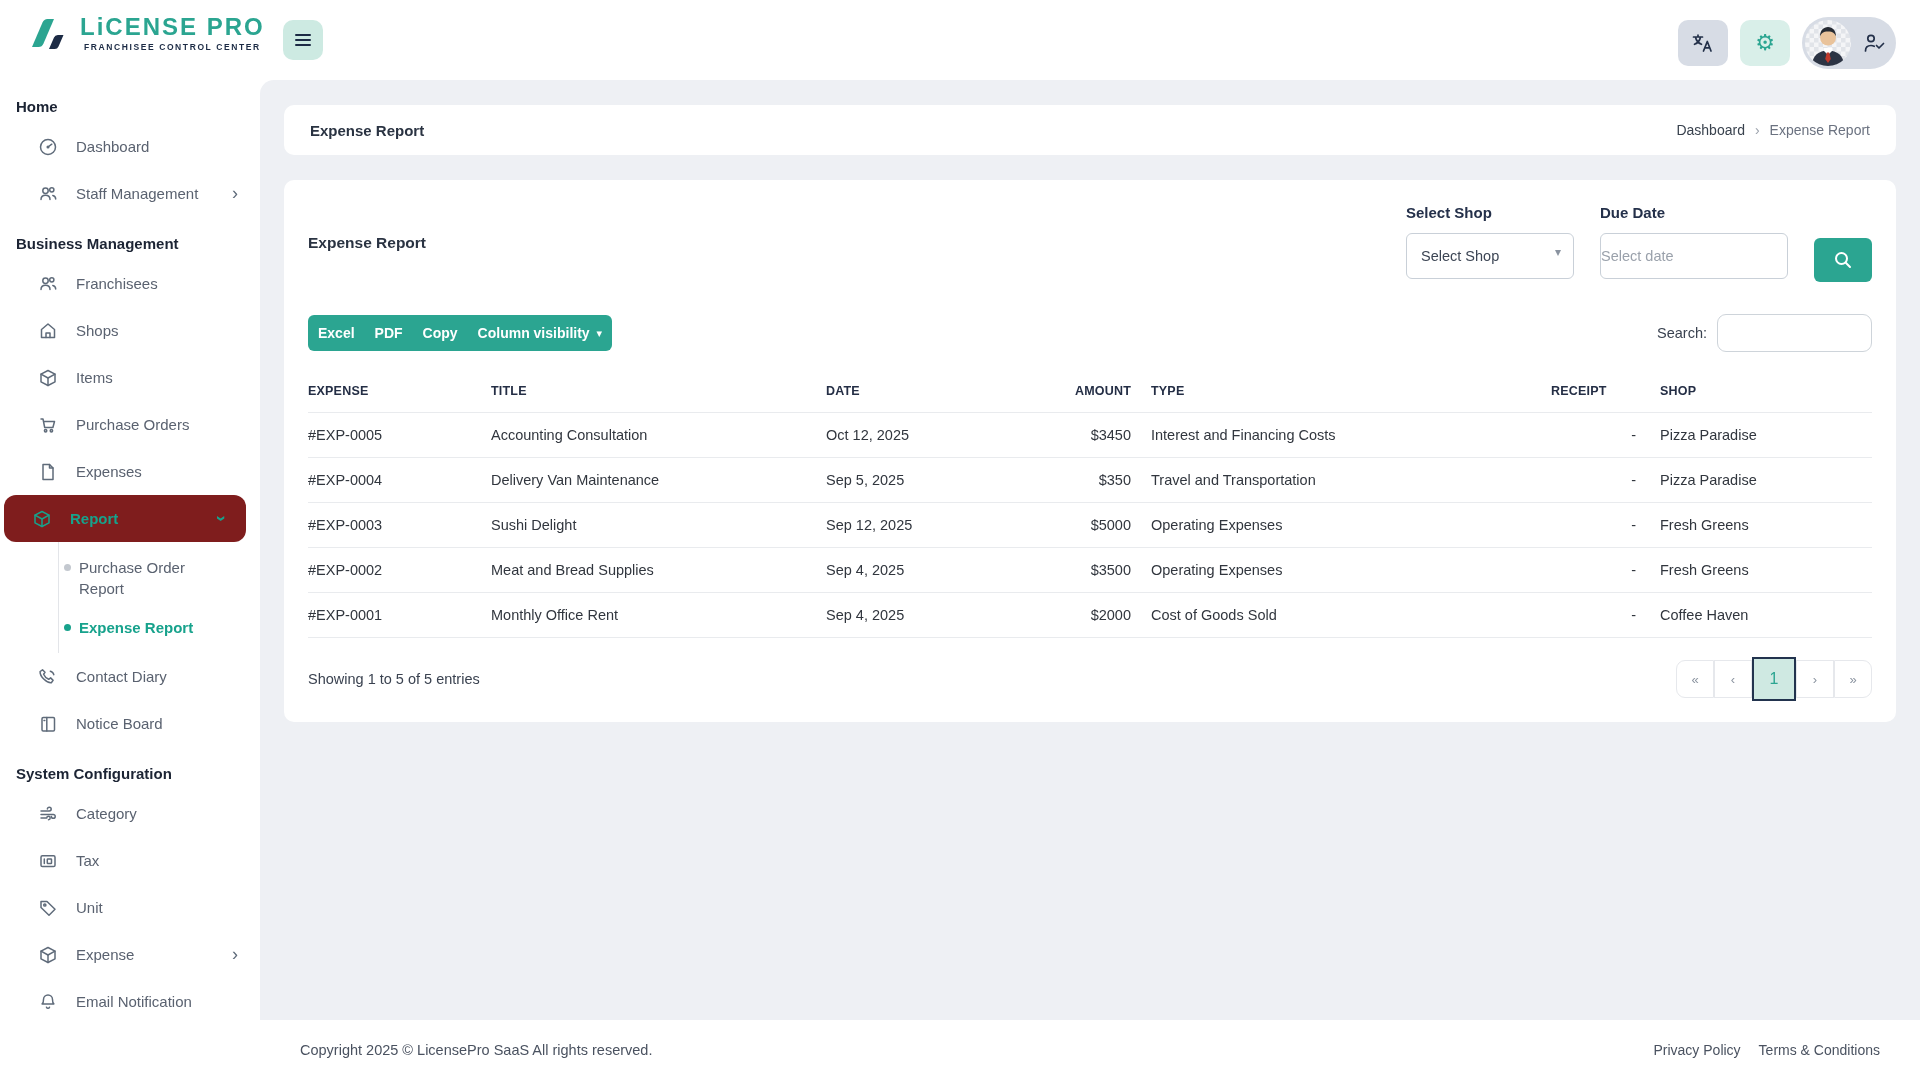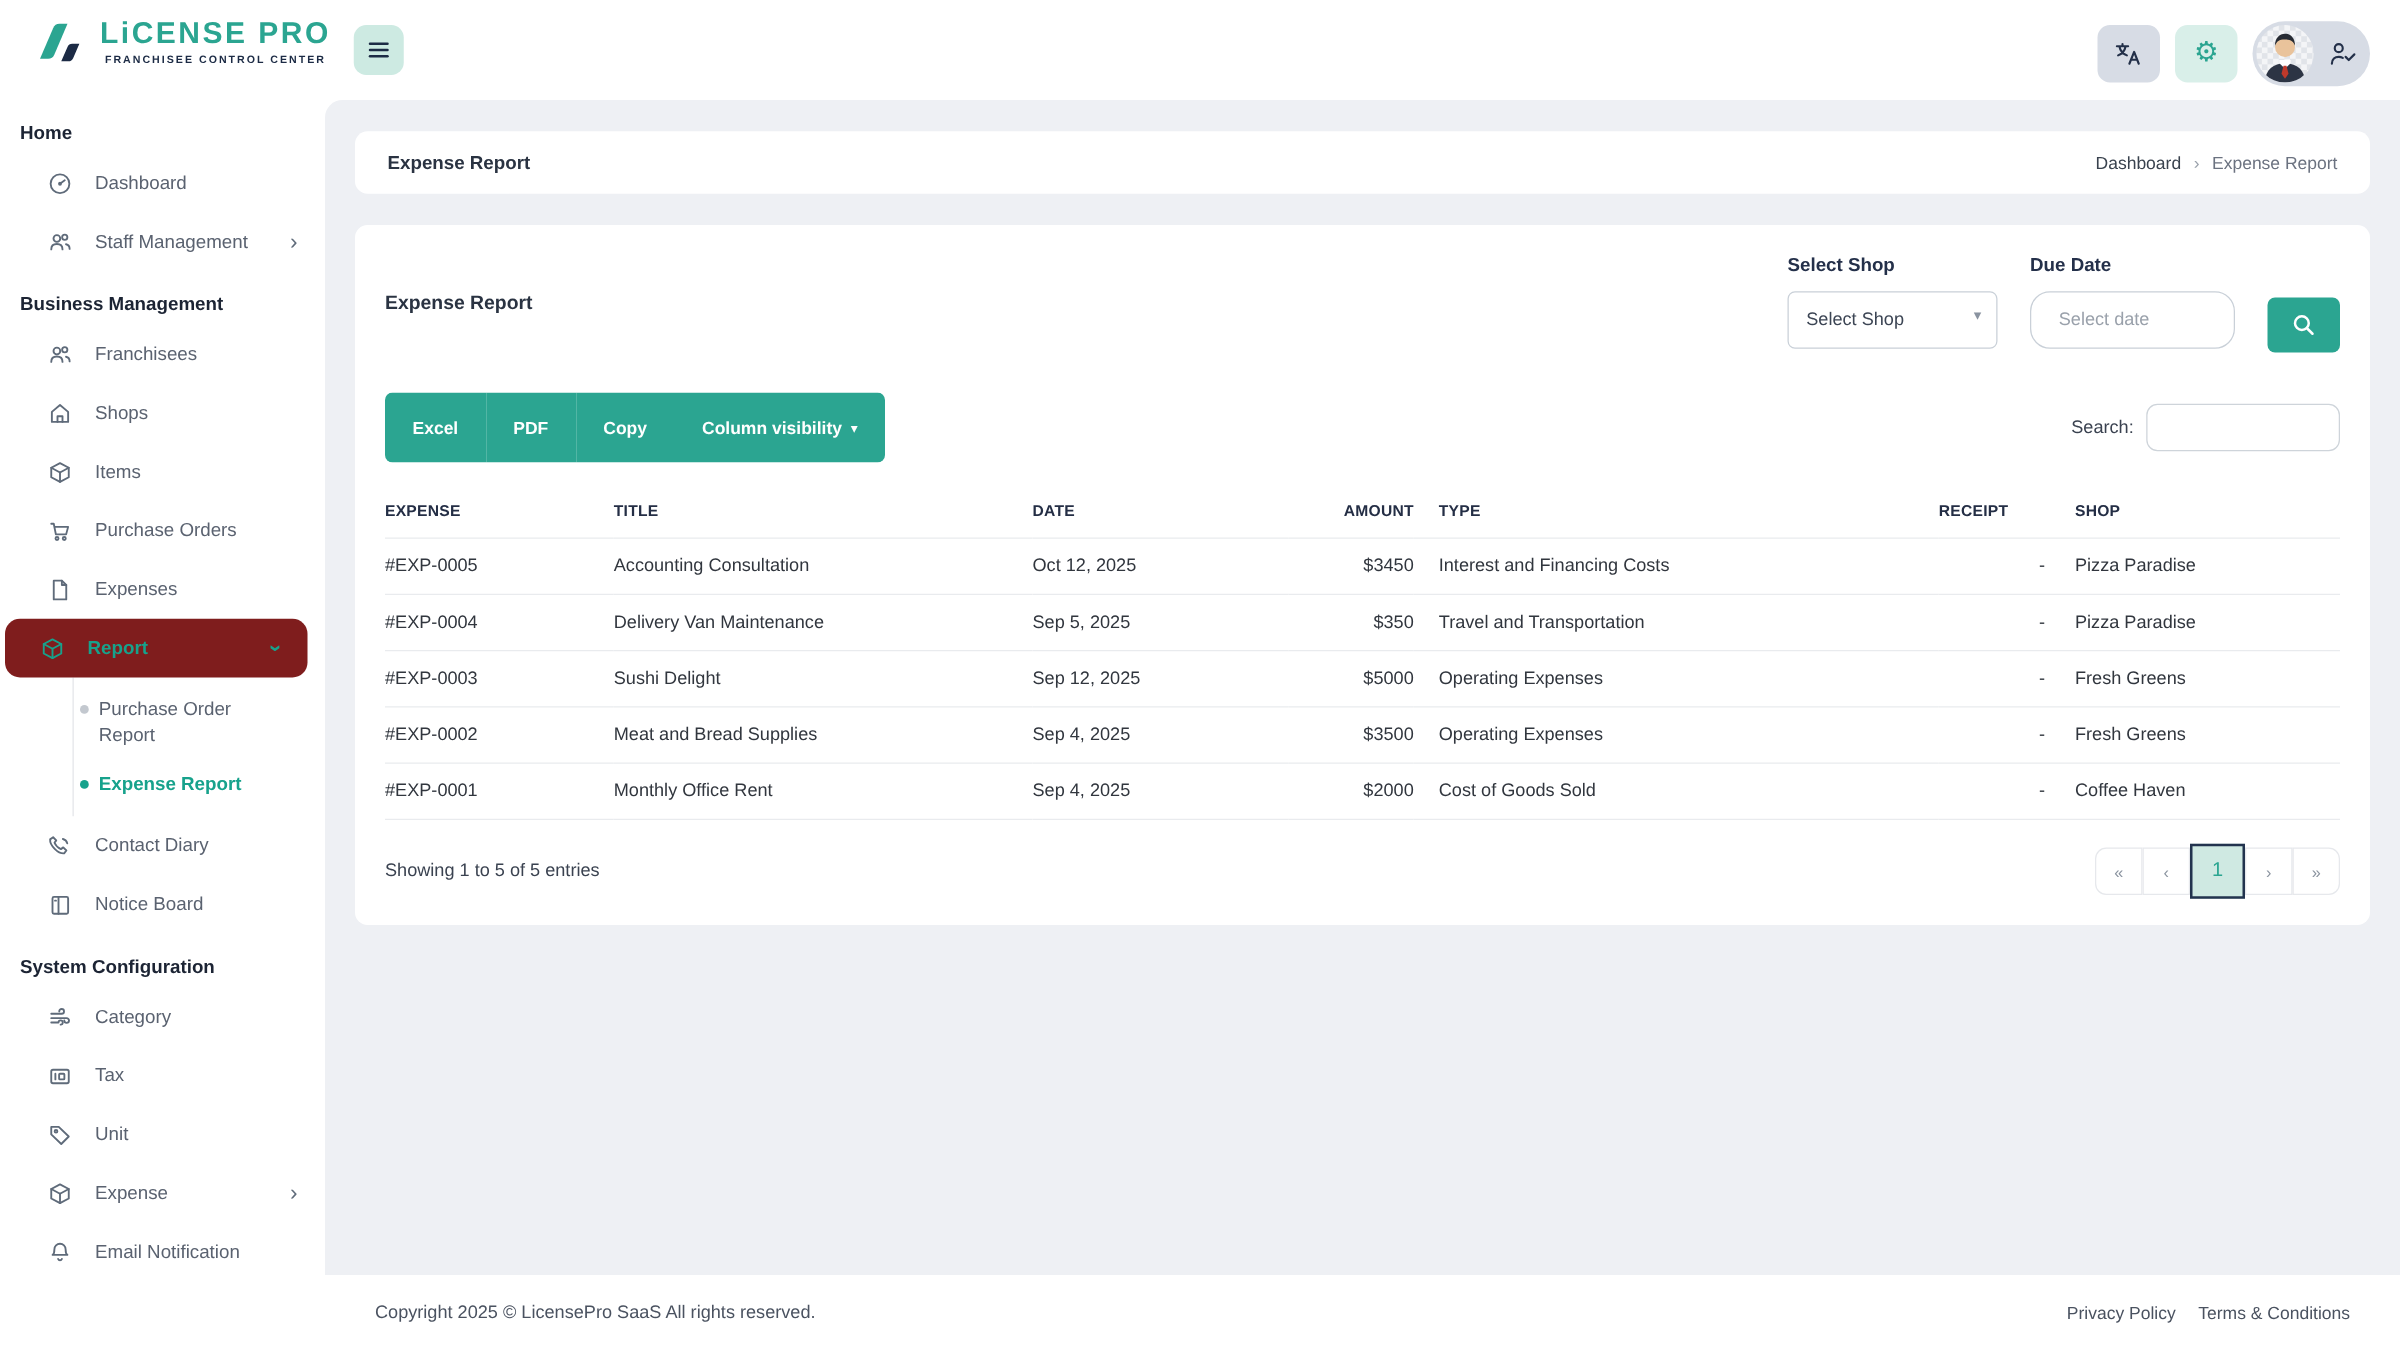--- a/index.html
+++ b/index.html
@@ -53,30 +53,30 @@
 
   .report-card { padding:24px; }
   .filter-row { display:flex; justify-content:space-between; }
   .panel-title { font-size:15.5px; font-weight:700; color:#2a3342; align-self:center; }
   .filter-controls { display:flex; gap:26px; align-items:flex-start; }
   .fgroup { display:flex; flex-direction:column; }
   .flabel { font-size:15px; font-weight:700; color:#24304a; margin-bottom:12px; }
   .fake-select { width:168px; height:46px; border:1px solid #c9d0d8; border-radius:6px; background:#fff; display:flex;
     align-items:center; justify-content:space-between; padding:0 12px 0 14px; font-size:14.5px; color:#3c4554; cursor:pointer; }
   .fake-select .caret { color:#8a93a0; font-size:12px; margin-top:-8px; }
-  .date-input { width:164px; height:46px; border:1px solid #c9d0d8; border-radius:16px; padding:0 22px; font-size:14.5px;
+  .date-input { width:188px; height:46px; border:1px solid #c9d0d8; border-radius:6px; padding:0 0; font-size:14.5px;
     color:#3c4554; font-family:inherit; }
   .date-input::placeholder { color:#9aa1ab; }
   .search-btn { width:58px; height:44px; background:#2ba591; border:none; border-radius:6px; cursor:pointer;
     display:flex; align-items:center; justify-content:center; margin-top:34px; }
 
   .toolbar-row { display:flex; justify-content:space-between; align-items:center; margin-top:32px; }
   .btn-group { display:flex; border-radius:6px; overflow:hidden; }
   .tbtn { background:#2ba591; color:#fff; border:none; font-family:inherit; font-size:14px; font-weight:700;
-    height:56px; padding:0 22px; cursor:pointer; display:flex; align-items:center; gap:7px; }
+    height:36px; padding:0 10px; cursor:pointer; display:flex; align-items:center; gap:7px; }
   .tbtn .caret { font-size:11px; }
   .search-wrap { display:flex; align-items:center; gap:10px; }
   .search-label { font-size:14.5px; color:#3a4250; }
   .search-input { width:155px; height:38px; border:1px solid #ced4da; border-radius:9px; padding:0 10px; font-size:14px; font-family:inherit; }
 
   table.data { width:100%; border-collapse:collapse; margin-top:22px; }
   table.data th { text-align:left; font-size:12.5px; font-weight:700; color:#242e45; letter-spacing:.2px; padding:10px 0 14px 0; }
   table.data td { font-size:14.5px; color:#31363e; height:45px; padding:0; border-top:1px solid #e9ebee; }
   table.data tr:last-child td { border-bottom:1px solid #e9ebee; }
   .col-amount { text-align:right !important; }

